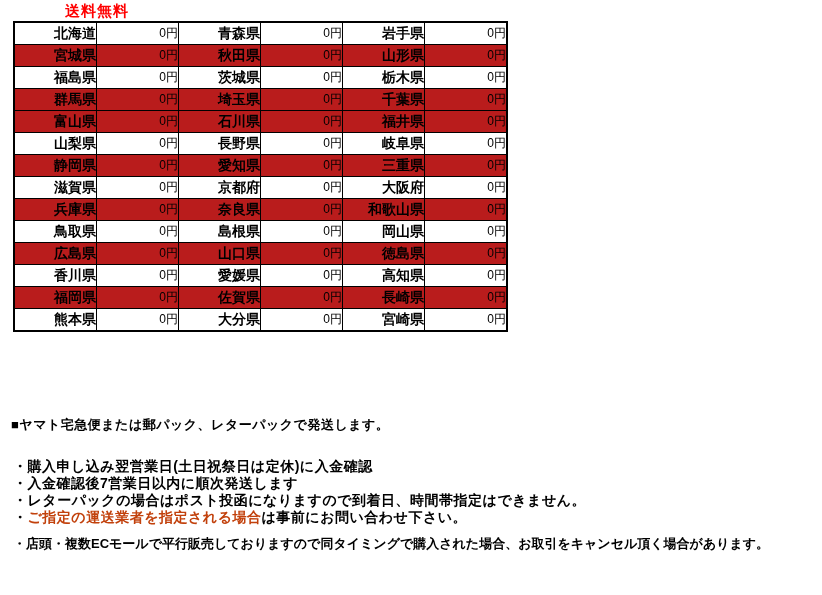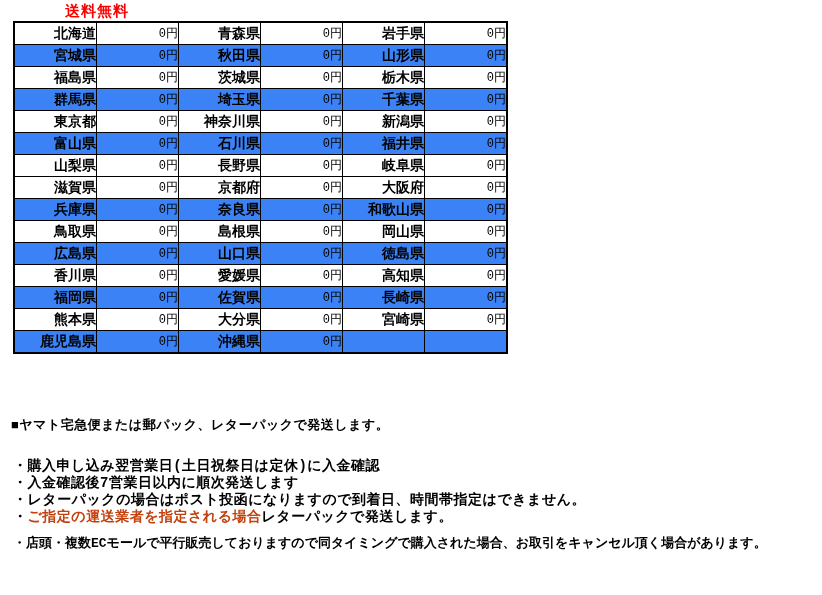--- a/index.html
+++ b/index.html
@@ -2,21 +2,21 @@
 <html><head>
 <meta charset="utf-8">
 <style>
   html, body {
     margin: 0; padding: 0;
     width: 822px; height: 595px;
     background: #ffffff;
     font-family: "Liberation Sans", sans-serif;
     overflow: hidden;
   }
-  .page { position: relative; width: 822px; height: 595px; font-family: Liberation Mono, monospace; }
+  .page { position: relative; width: 822px; height: 595px; }
 
   .free-shipping {
     position: absolute; left: 65px; top: 2px;
     color: #ff0000; font-weight: bold; font-size: 15px;
     letter-spacing: 1px;
   }
 
   table.fee-table {
     position: absolute; left: 13px; top: 21px;
     border-collapse: collapse;
@@ -37,21 +37,21 @@
     font-size: 14px;
     color: #000000;
   }
   td.fee {
     width: 81px;
     text-align: right;
     padding-left: 8px;
     font-size: 12px;
     color: #000000;
   }
-  tr.alt td { background: #3b82f6; }
+  tr.alt td { background: #b91c1c; }
 
   .headline {
     position: absolute; left: 11px; top: 416px;
     font-weight: bold; font-size: 13px; color: #000000;
     letter-spacing: 0.5px;
   }
 
   .notes {
     position: absolute; left: 13px; top: 458px;
     font-weight: bold; font-size: 14px; color: #000000;
@@ -98,44 +98,44 @@
           <td class="fee">0円</td>
         </tr>
         <tr class="alt">
           <td class="pref">群馬県</td>
           <td class="fee">0円</td>
           <td class="pref">埼玉県</td>
           <td class="fee">0円</td>
           <td class="pref">千葉県</td>
           <td class="fee">0円</td>
         </tr>
-        <tr>
-          <td class="pref">東京都</td>
-          <td class="fee">0円</td>
-          <td class="pref">神奈川県</td>
-          <td class="fee">0円</td>
-          <td class="pref">新潟県</td>
-          <td class="fee">0円</td>
-        </tr>
         <tr class="alt">
           <td class="pref">富山県</td>
           <td class="fee">0円</td>
           <td class="pref">石川県</td>
           <td class="fee">0円</td>
           <td class="pref">福井県</td>
           <td class="fee">0円</td>
         </tr>
         <tr>
           <td class="pref">山梨県</td>
           <td class="fee">0円</td>
           <td class="pref">長野県</td>
           <td class="fee">0円</td>
           <td class="pref">岐阜県</td>
           <td class="fee">0円</td>
         </tr>
+        <tr class="alt">
+          <td class="pref">静岡県</td>
+          <td class="fee">0円</td>
+          <td class="pref">愛知県</td>
+          <td class="fee">0円</td>
+          <td class="pref">三重県</td>
+          <td class="fee">0円</td>
+        </tr>
         <tr>
           <td class="pref">滋賀県</td>
           <td class="fee">0円</td>
           <td class="pref">京都府</td>
           <td class="fee">0円</td>
           <td class="pref">大阪府</td>
           <td class="fee">0円</td>
         </tr>
         <tr class="alt">
           <td class="pref">兵庫県</td>
@@ -177,37 +177,29 @@
           <td class="pref">長崎県</td>
           <td class="fee">0円</td>
         </tr>
         <tr>
           <td class="pref">熊本県</td>
           <td class="fee">0円</td>
           <td class="pref">大分県</td>
           <td class="fee">0円</td>
           <td class="pref">宮崎県</td>
           <td class="fee">0円</td>
-        </tr>
-        <tr class="alt">
-          <td class="pref">鹿児島県</td>
-          <td class="fee">0円</td>
-          <td class="pref">沖縄県</td>
-          <td class="fee">0円</td>
-          <td class="pref"></td>
-          <td class="fee"></td>
         </tr>
       </tbody>
   </table>
 
   <div class="headline">■ヤマト宅急便または郵パック、レターパックで発送します。</div>
 
   <div class="notes">
     <div class="note">・購入申し込み翌営業日(土日祝祭日は定休)に入金確認</div>
     <div class="note">・入金確認後7営業日以内に順次発送します</div>
     <div class="note">・レターパックの場合はポスト投函になりますので到着日、時間帯指定はできません。</div>
     <div class="note">
-      <span>・</span><span class="red">ご指定の運送業者を指定される場合</span><span>レターパックで発送します。</span>
+      <span>・</span><span class="red">ご指定の運送業者を指定される場合</span><span>は事前にお問い合わせ下さい。</span>
     </div>
     <div class="note small">・店頭・複数ECモールで平行販売しておりますので同タイミングで購入された場合、お取引をキャンセル頂く場合があります。</div>
   </div>
 
 </div>
 
 </body></html>

